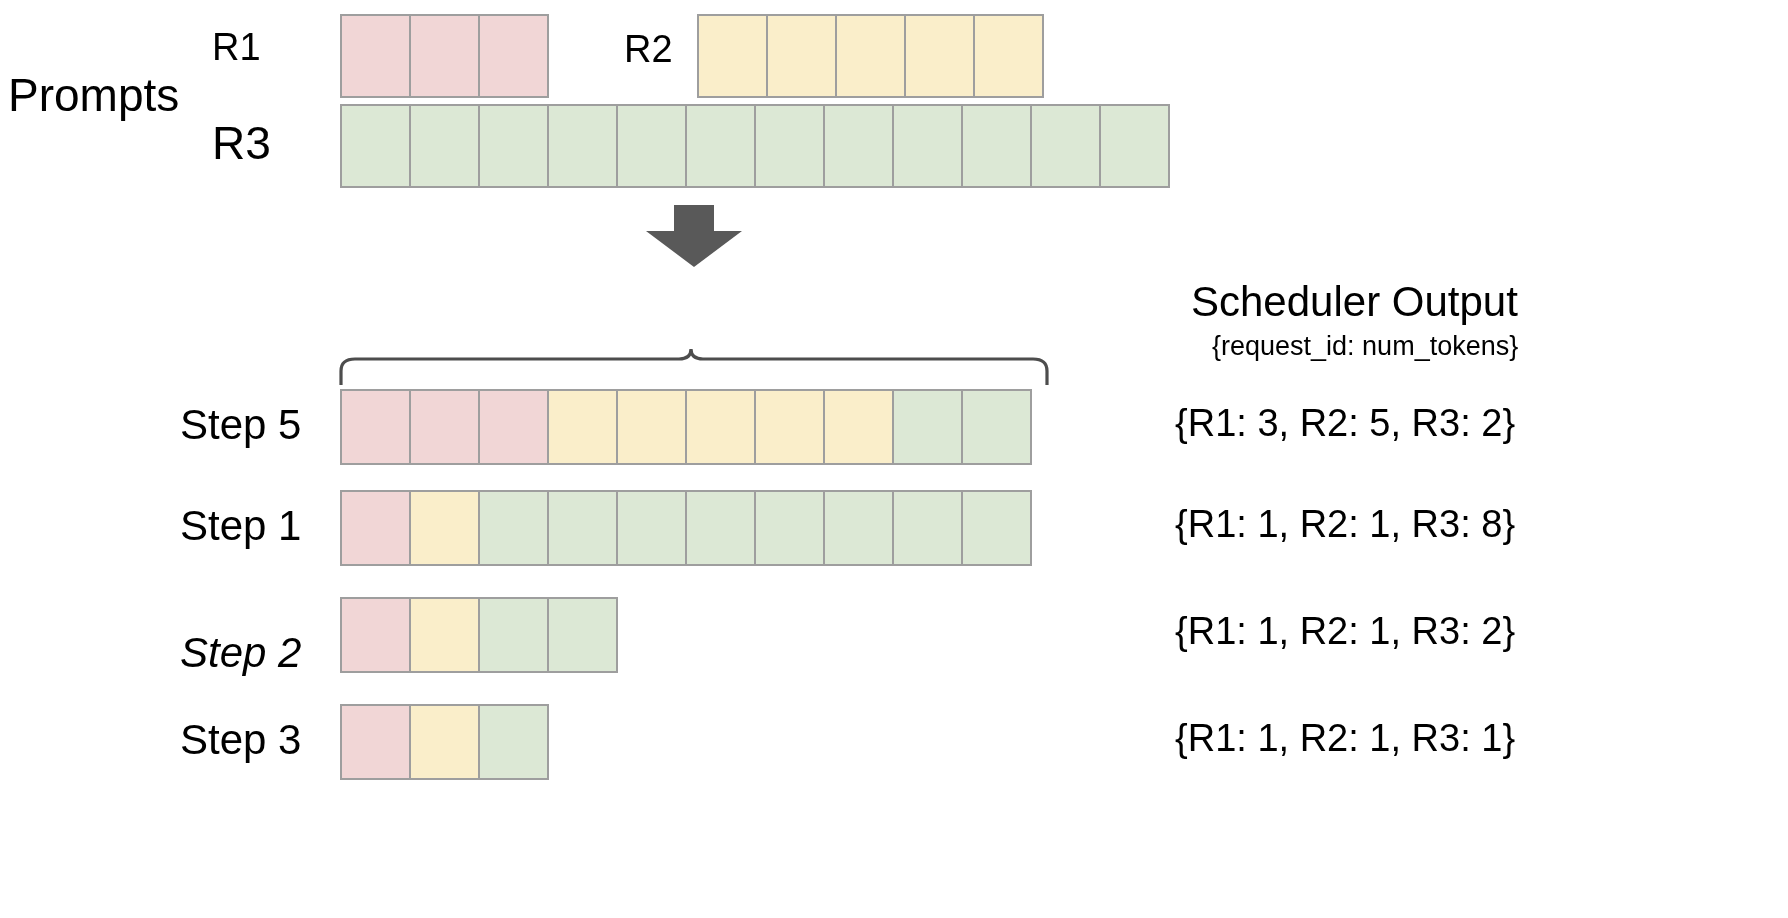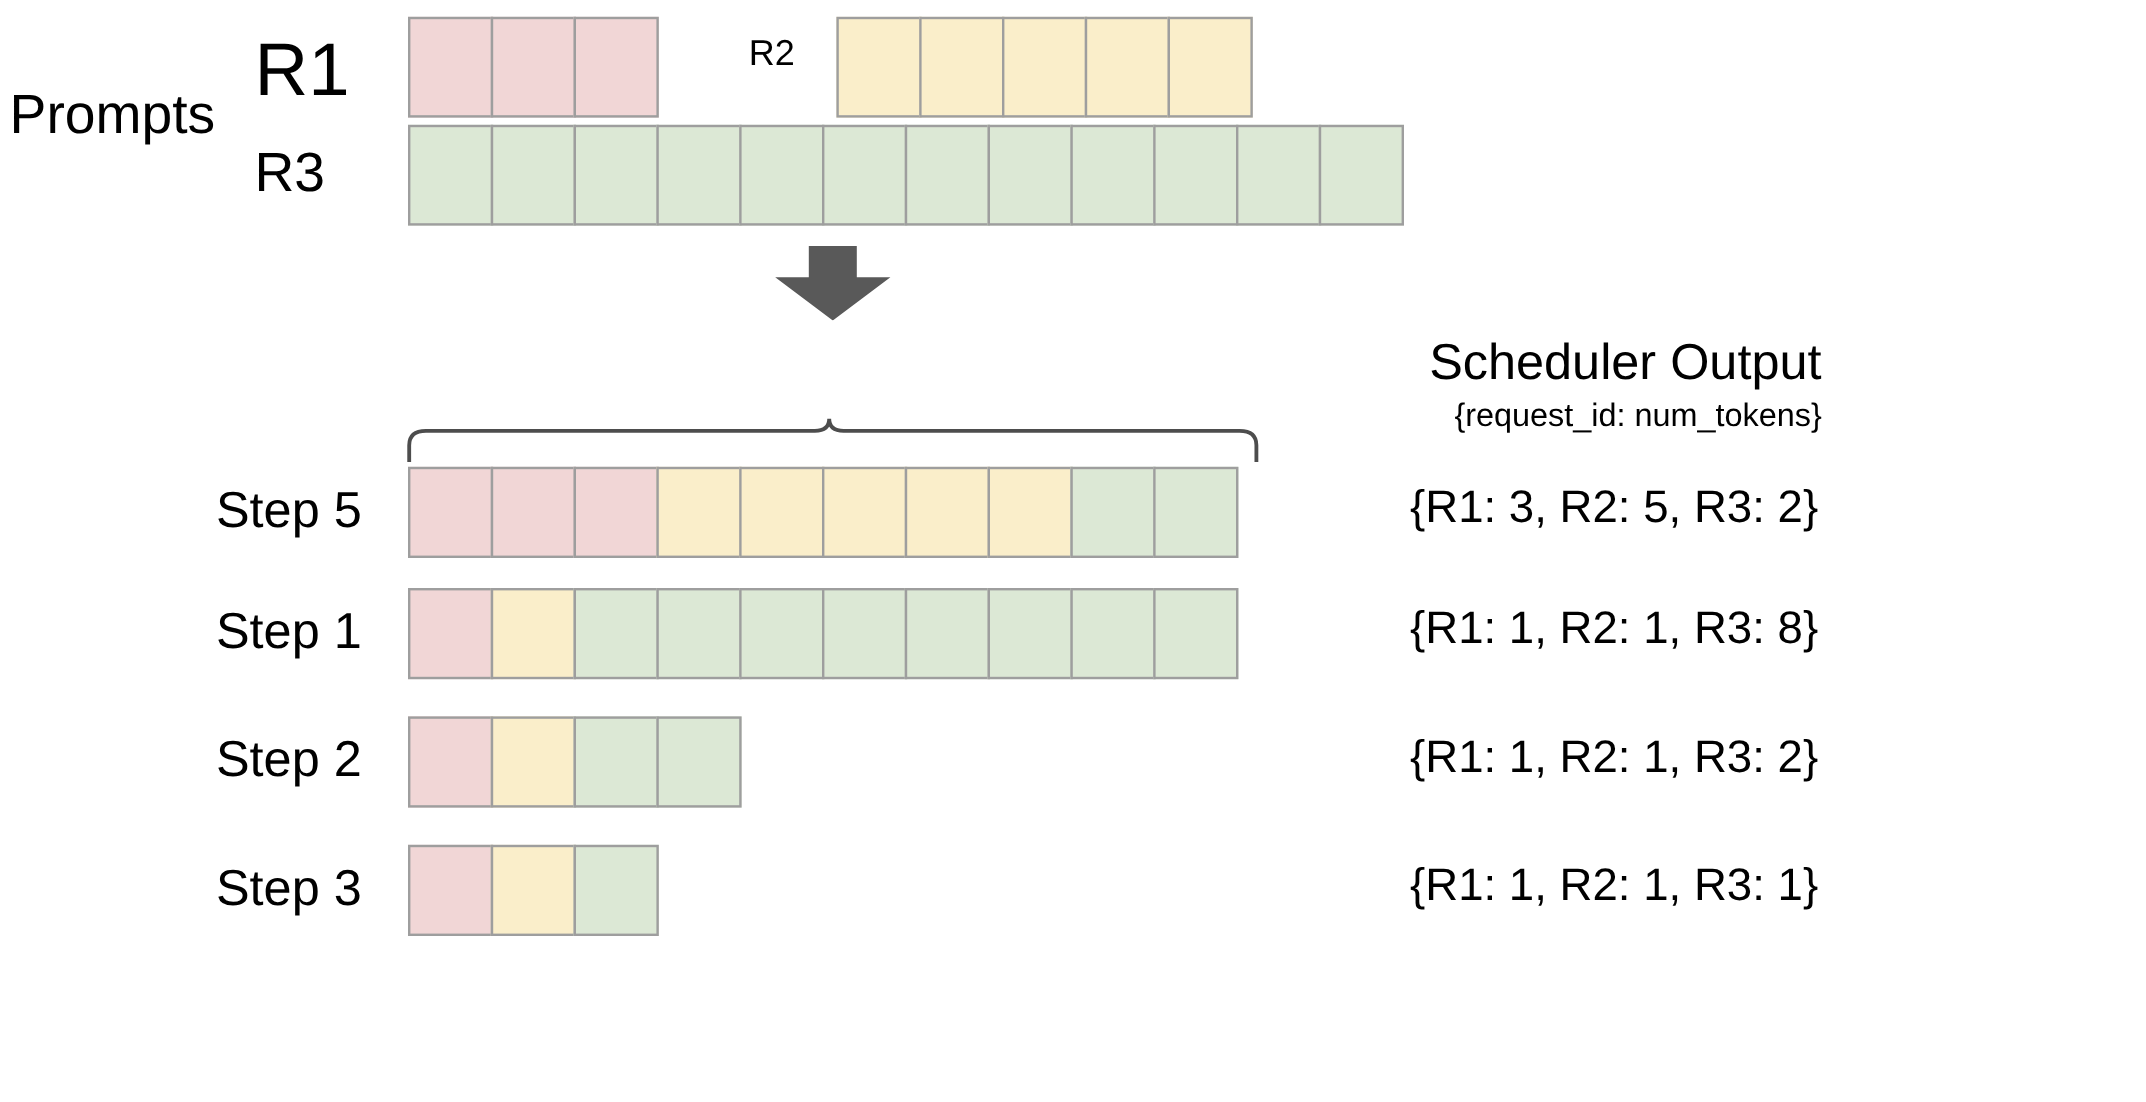--- a/index.html
+++ b/index.html
@@ -22,22 +22,22 @@
     background:#ffffff;
   }
   .cell.pink{background:#f1d6d6;}
   .cell.yellow{background:#faeeca;}
   .cell.green{background:#dce8d5;}
 
   
   .lbl{position:absolute;white-space:pre;line-height:1;}
 
   #prompts-label{left:8px;top:72px;font-size:46px;}
-  #r1-label{left:212px;top:28px;font-size:62px;}
-  #r2-label{left:624px;top:30px;font-size:30px;}
+  #r1-label{left:212px;top:28px;font-size:38px;}
+  #r2-label{left:624px;top:30px;font-size:38px;}
   #r3-label{left:212px;top:120px;font-size:46px;}
 
   #r1-strip{left:340px;top:14px;}
   #r2-strip{left:697px;top:14px;}
   #r3-strip{left:340px;top:104px;}
 
   
   #flow-arrow{position:absolute;left:634px;top:205px;width:120px;height:62px;}
 
   
@@ -49,21 +49,21 @@
   
   #scheduler-title{left:1191px;top:281px;font-size:42px;}
   #scheduler-subtitle{left:1188px;top:333px;font-size:27px;margin-left:24px;}
 
   
   .step-label{font-size:42px;}
   .out-text{font-size:38px;}
 
   #step0-label{left:180px;top:404px;}
   #step1-label{left:180px;top:505px;}
-  #step2-label{left:180px;top:612px;}
+  #step2-label{left:180px;top:632px;font-style:italic;}
   #step3-label{left:180px;top:719px;}
 
   #step0-strip{left:340px;top:389px;}
   #step1-strip{left:340px;top:490px;}
   #step2-strip{left:340px;top:597px;}
   #step3-strip{left:340px;top:704px;}
 
   #step0-output{left:1175px;top:404px;}
   #step1-output{left:1175px;top:505px;}
   #step2-output{left:1175px;top:612px;}

